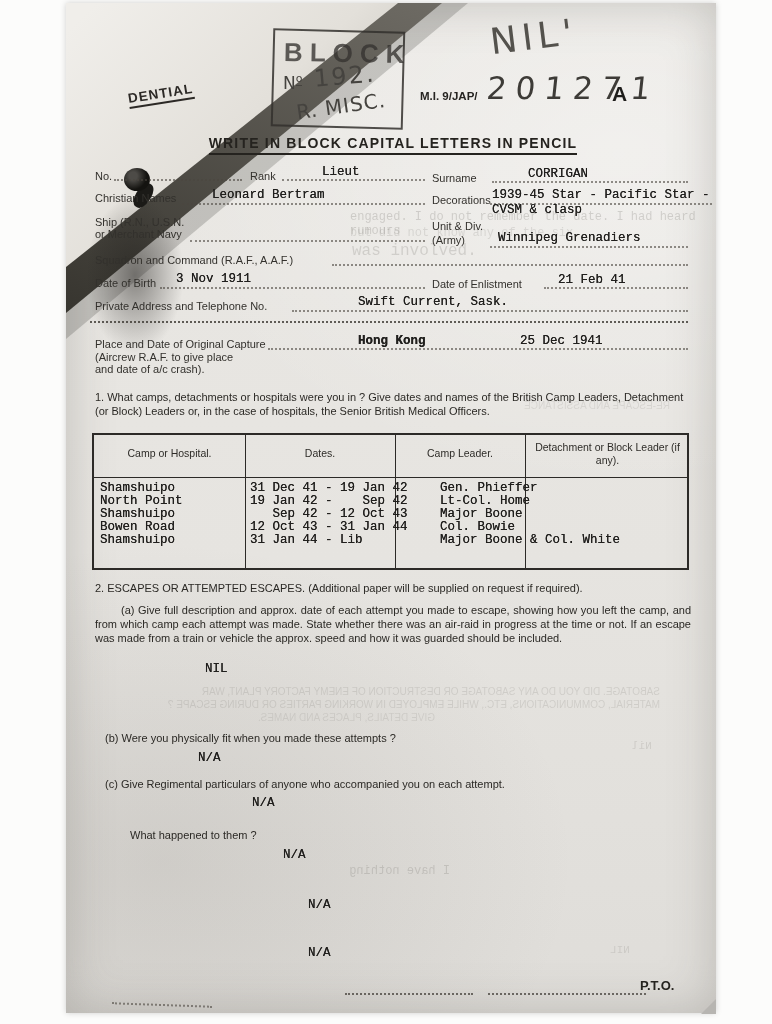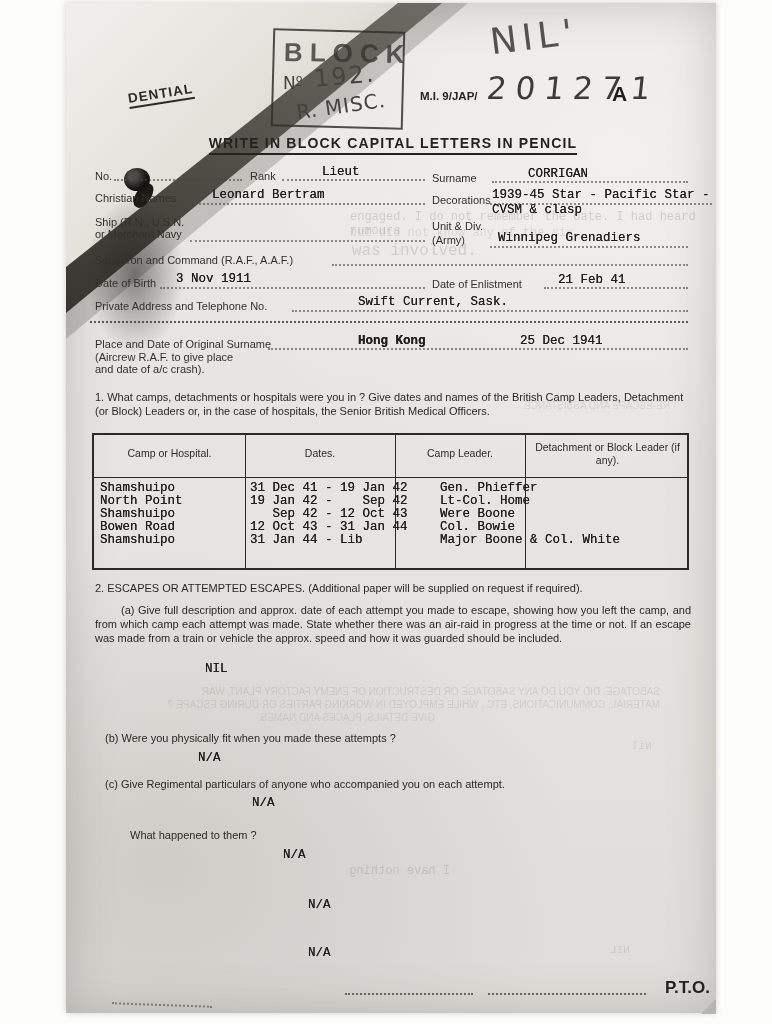--- a/index.html
+++ b/index.html
@@ -55,22 +55,22 @@
   .lbl{position:absolute;font-size:11px;color:#33312d;white-space:nowrap;}
   .typ{position:absolute;font-family:"Liberation Mono","DejaVu Sans Mono",monospace;
     font-size:12.5px;color:#201f1d;white-space:pre;text-shadow:0 0 .4px #201f1d;}
   .dots{position:absolute;height:0;border-bottom:2px dotted rgba(75,70,63,.6);}
   .divider{position:absolute;height:0;border-bottom:2px dotted rgba(60,56,50,.8);}
   .qtext{position:absolute;font-size:11px;line-height:14px;color:#2b2925;width:596px;}
   .just{text-align:justify;text-indent:26px;}
   
   .tline{position:absolute;background:#2c2a27;}
   .th{position:absolute;font-size:10.5px;color:#2e2c28;text-align:center;line-height:12.5px;}
-  .pto{position:absolute;left:640px;top:978px;width:70px;text-align:right;
-    font-size:17px;font-weight:bold;color:#25231f;}
+  .pto{position:absolute;left:640px;top:978px;width:70px;
+    font-size:13px;font-weight:bold;color:#25231f;}
   .bleed{position:absolute;color:#55524c;pointer-events:none;}
   .mir{transform:scaleX(-1);filter:blur(.4px);}
   .bleed.mono{font-family:"Liberation Mono","DejaVu Sans Mono",monospace;}
   .corner-notch{position:absolute;left:701px;top:999px;width:15px;height:15px;
     background:#b7b5b1;clip-path:polygon(100% 0,100% 100%,0 100%);}
 </style>
 </head>
 <body>
 
 <div class="page">
@@ -145,21 +145,21 @@
   <div class="lbl" style="left:432px;top:278px">Date of Enlistment</div>
   <div class="dots" style="left:544px;top:287px;width:144px"></div>
   <div class="typ" style="left:558px;top:273px">21 Feb 41</div>
 
   <div class="lbl" style="left:95px;top:300px">Private Address and Telephone No.</div>
   <div class="dots" style="left:292px;top:310px;width:396px"></div>
   <div class="typ" style="left:358px;top:295px">Swift Current, Sask.</div>
 
   <div class="divider" style="left:90px;top:321px;width:598px"></div>
 
-  <div class="lbl" style="left:95px;top:338px">Place and Date of Original Surname</div>
+  <div class="lbl" style="left:95px;top:338px">Place and Date of Original Capture</div>
   <div class="dots" style="left:268px;top:348px;width:420px"></div>
   <div class="typ" style="left:358px;top:334px;font-weight:bold">Hong Kong</div>
   <div class="typ" style="left:520px;top:334px">25 Dec 1941</div>
   <div class="lbl" style="left:95px;top:351px">(Aircrew R.A.F. to give place</div>
   <div class="lbl" style="left:95px;top:363px">and date of a/c crash).</div>
 
   <div class="qtext" style="left:95px;top:390px">1.   What camps, detachments or hospitals were you in ?   Give dates and names of the British Camp Leaders,  Detachment (or Block) Leaders or, in the case of hospitals, the Senior British Medical Officers.</div>
 
   <div>
     <div class="tline" style="left:92px;top:433px;width:597px;height:2px"></div>
@@ -182,21 +182,21 @@
       <div class="typ" style="left:440px;top:481px">Gen. Phieffer</div>
     </div>
     <div>
       <div class="typ" style="left:100px;top:494px">North Point</div>
       <div class="typ" style="left:250px;top:494px">19 Jan 42 -    Sep 42</div>
       <div class="typ" style="left:440px;top:494px">Lt-Col. Home</div>
     </div>
     <div>
       <div class="typ" style="left:100px;top:507px">Shamshuipo</div>
       <div class="typ" style="left:250px;top:507px">   Sep 42 - 12 Oct 43</div>
-      <div class="typ" style="left:440px;top:507px">Were Boone</div>
+      <div class="typ" style="left:440px;top:507px">Major Boone</div>
     </div>
     <div>
       <div class="typ" style="left:100px;top:520px">Bowen Road</div>
       <div class="typ" style="left:250px;top:520px">12 Oct 43 - 31 Jan 44</div>
       <div class="typ" style="left:440px;top:520px">Col. Bowie</div>
     </div>
     <div>
       <div class="typ" style="left:100px;top:533px">Shamshuipo</div>
       <div class="typ" style="left:250px;top:533px">31 Jan 44 - Lib</div>
       <div class="typ" style="left:440px;top:533px">Major Boone &amp; Col. White</div>

